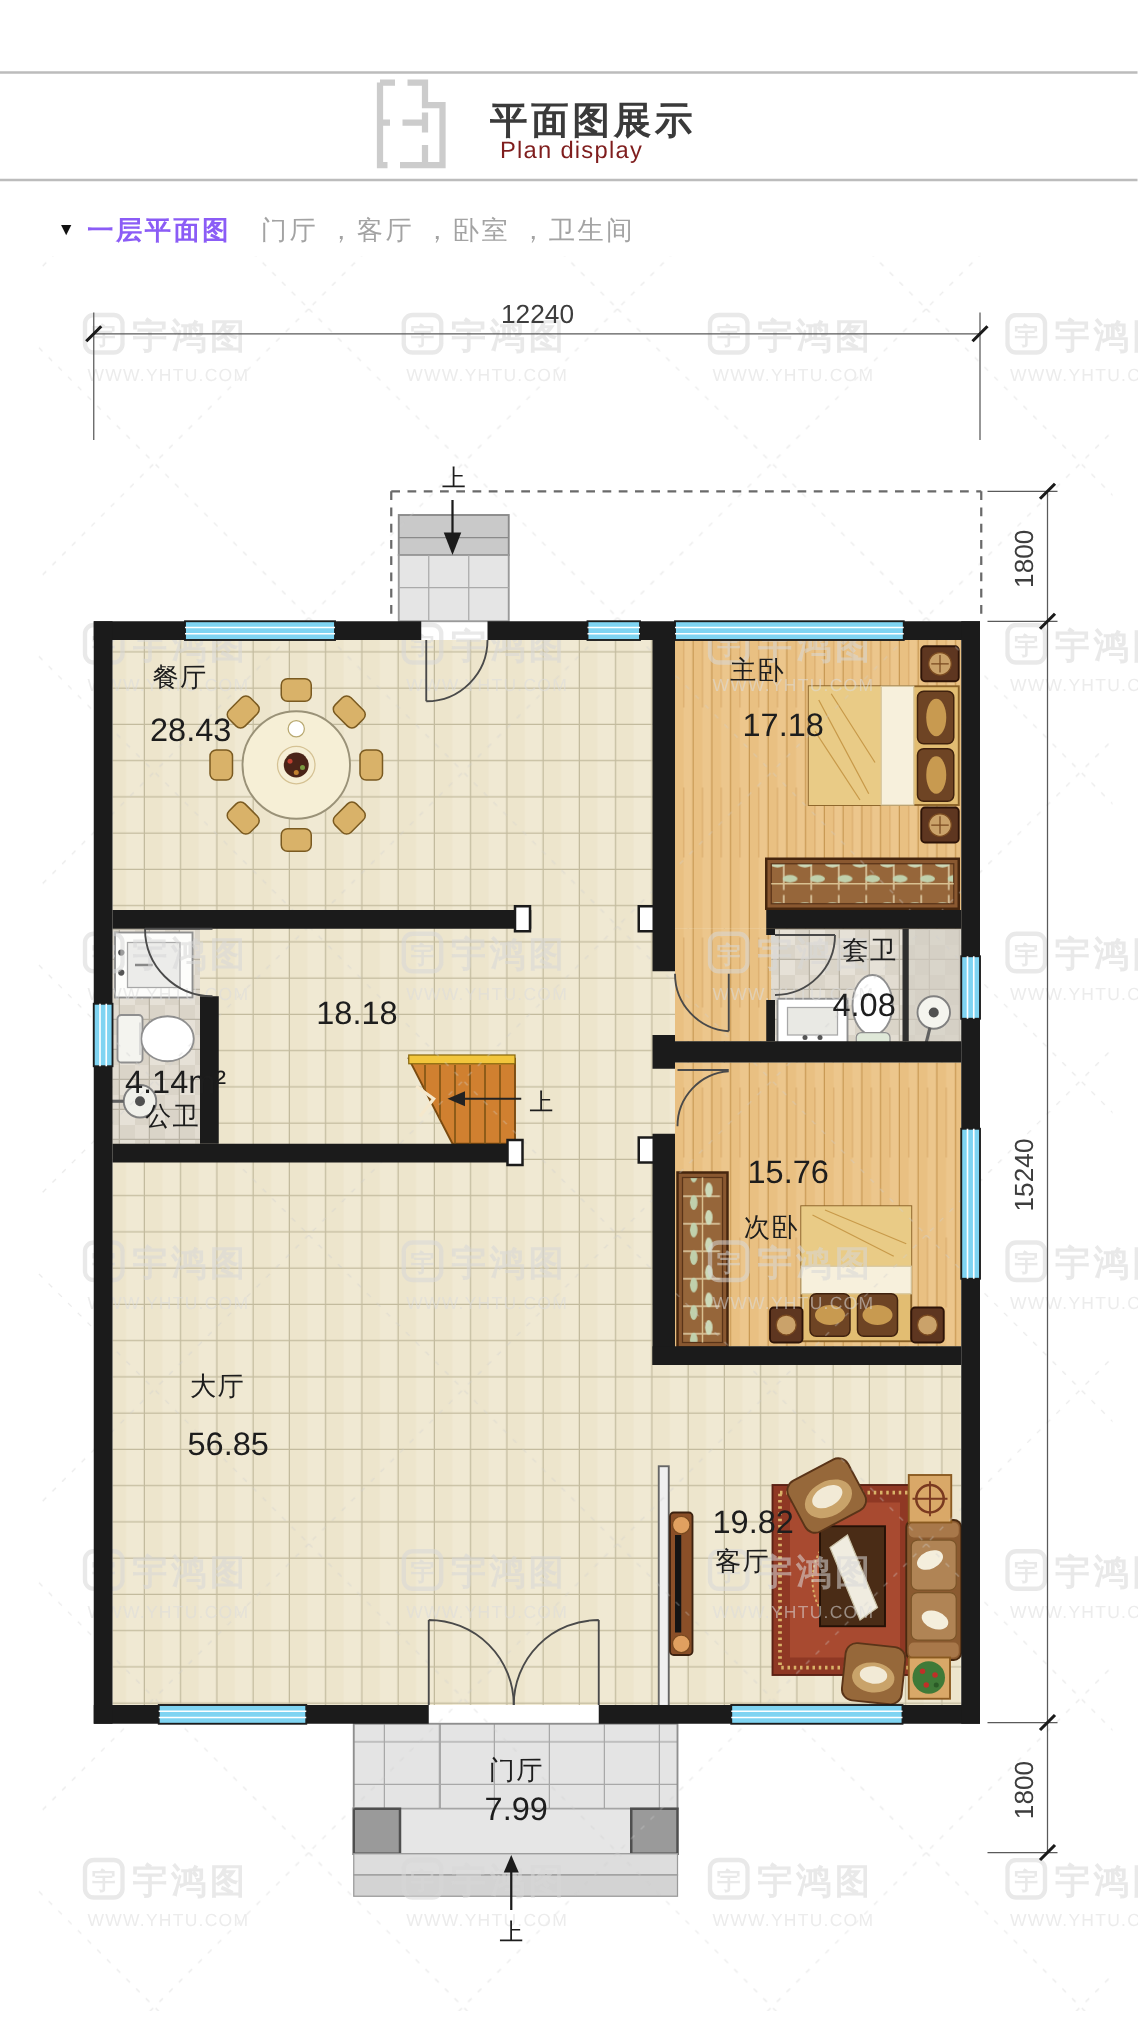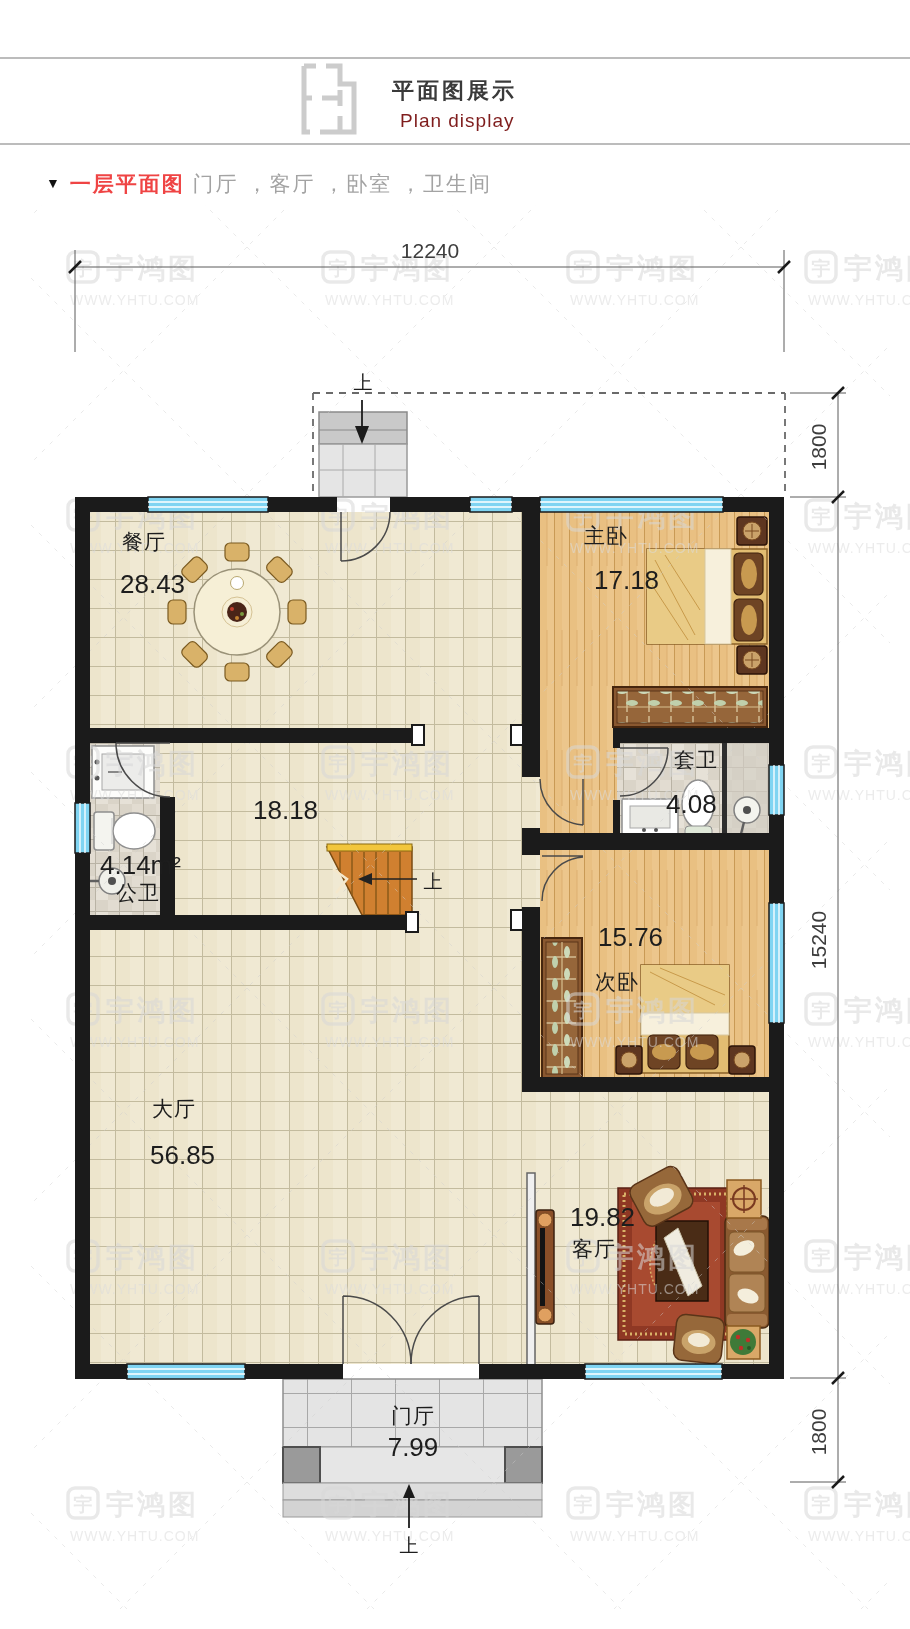--- a/index.html
+++ b/index.html
@@ -2,27 +2,27 @@
 <html><head>
 <meta charset="utf-8">
 <style>
   html,body{margin:0;padding:0;background:#ffffff;}
   body{width:910px;height:1629px;position:relative;overflow:hidden;
        font-family:"Liberation Sans","DejaVu Sans",sans-serif;}
   .hdr-line{position:absolute;left:0;width:910px;height:0;border-top:2px solid #bcbcbc;}
   #hdr-line1{top:57px;}
   #hdr-line2{top:143px;}
   .hdr-icon{position:absolute;left:300px;top:62px;}
-  .hdr-title{position:absolute;left:392px;top:76px;font-size:22px;font-weight:bold;
+  .hdr-title{position:absolute;left:392px;top:76px;font-size:30px;font-weight:bold;
              color:#3a3a3a;letter-spacing:3px;}
   .hdr-sub{position:absolute;left:400px;top:110px;font-size:19px;color:#7f1d1d;letter-spacing:1px;}
   .sec-row{position:absolute;left:46px;top:170px;width:820px;font-size:21px;white-space:nowrap;}
   .sec-marker{color:#111;font-size:14px;vertical-align:3px;}
-  .sec-title{color:#ef4444;font-weight:bold;margin-left:4px;letter-spacing:2px;}
-  .sec-sub{color:#a3a3a3;margin-left:2px;letter-spacing:2px;}
+  .sec-title{color:#8b5cf6;font-weight:bold;margin-left:4px;letter-spacing:2px;}
+  .sec-sub{color:#a3a3a3;margin-left:18px;letter-spacing:2px;}
   #plan{position:absolute;left:0;top:0;}
   svg text{font-family:"Liberation Sans","DejaVu Sans",sans-serif;}
   .roomname{fill:#1d1d1d;font-size:21px;letter-spacing:1px;}
   .roomarea{fill:#1d1d1d;font-size:26px;}
   .dimtxt{fill:#3d3d3d;font-size:21px;}
   .uptxt{fill:#1d1d1d;font-size:19px;}
 </style>
 </head>
 <body>
 

